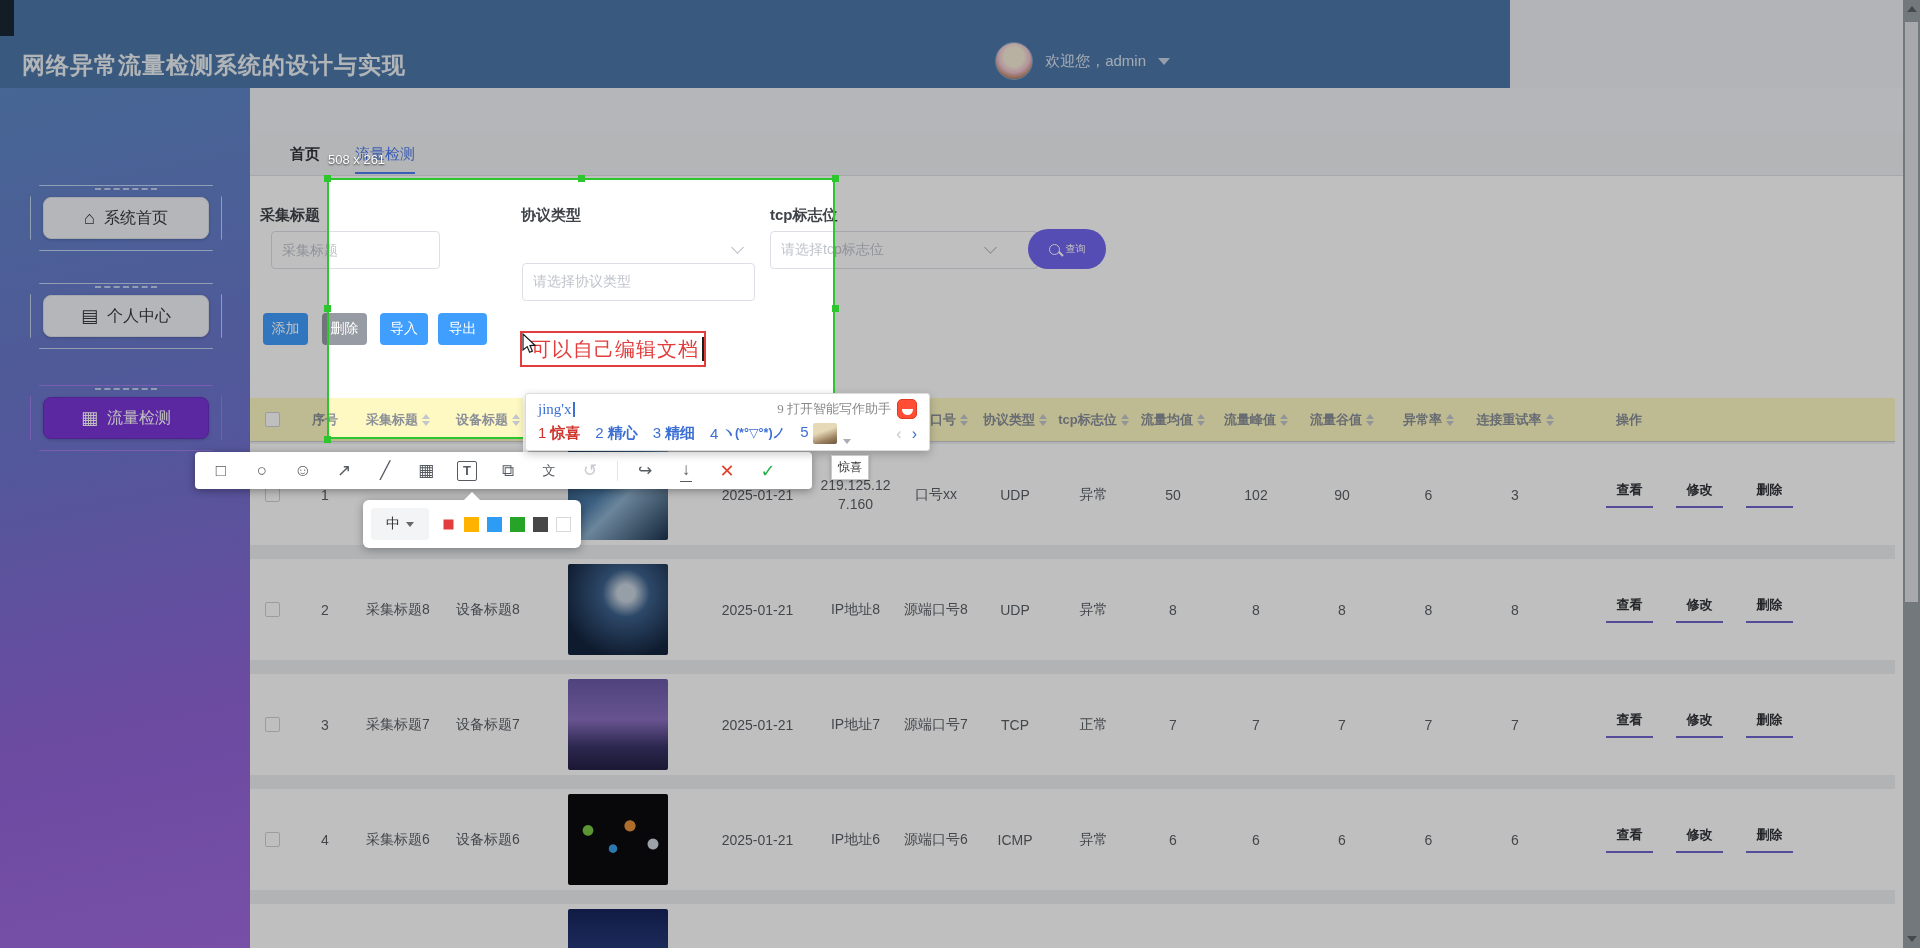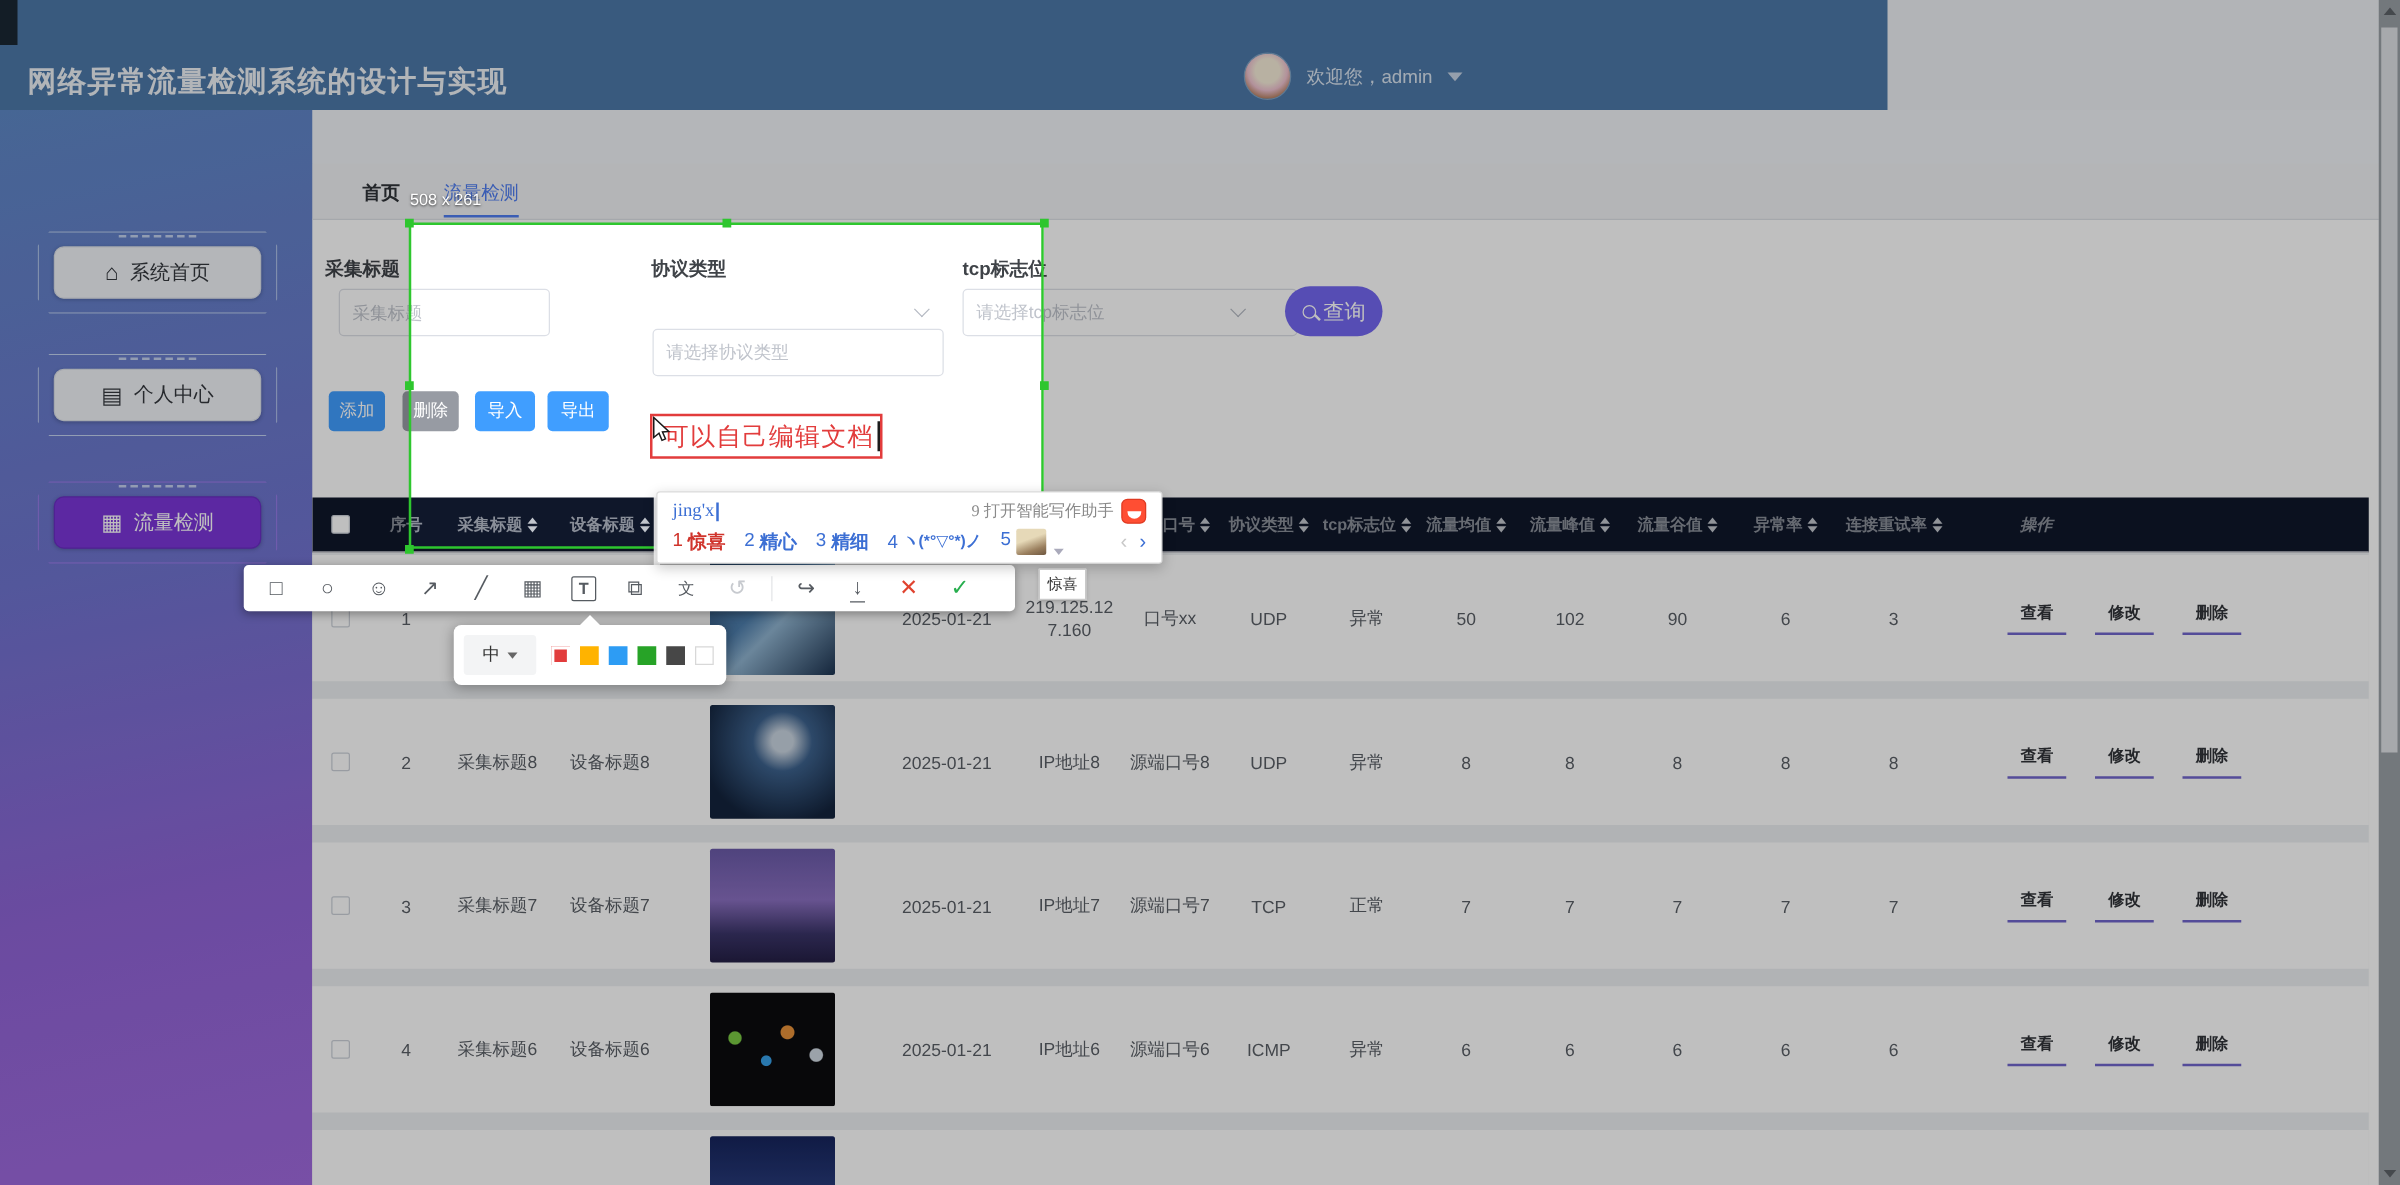--- a/index.html
+++ b/index.html
@@ -47,32 +47,32 @@
   
   .f-label { position:absolute; top:206px; font-size:15px; font-weight:700; color:#3f4348; }
   .f-input { position:absolute; top:231px; height:38px; border:1px solid #dcdfe6; border-radius:4px; background:#fff;
     font-size:14px; color:#606266; padding:0 10px; font-family:inherit; }
   .f-input::placeholder { color:#c0c4cc; }
   .f-select { position:absolute; top:231px; height:38px; border:1px solid #dcdfe6; border-radius:4px; background:#fff;
     font-size:14px; color:#c0c4cc; padding:0 26px 0 10px; display:flex; align-items:center; cursor:pointer; }
   .chev { position:absolute; width:9px; height:9px; border-right:1.5px solid #b4b9c2; border-bottom:1.5px solid #b4b9c2;
     transform:rotate(45deg); top:243px; }
   .query-btn { position:absolute; left:1028px; top:229px; width:78px; height:40px; border-radius:20px; background:#7367f0;
-    color:#fff; font-size:17px; display:flex; align-items:center; justify-content:center; gap:6px; cursor:pointer; }
+    color:#fff; font-size:10px; display:flex; align-items:center; justify-content:center; gap:6px; cursor:pointer; }
   .mag { position:relative; width:11px; height:11px; border:1.6px solid #fff; border-radius:50%; }
   .mag::after { content:""; position:absolute; width:6px; height:1.6px; background:#fff; transform:rotate(45deg); right:-5px; bottom:-1px; }
 
   
   .act-btn { position:absolute; top:313px; height:32px; border-radius:4px; color:#fff; font-size:14px;
     display:flex; align-items:center; justify-content:center; cursor:pointer; }
   .b-blue { background:#409eff; }
   .b-gray { background:#979ba3; }
 
   
-  .thead { position:absolute; left:250px; top:398px; width:1645px; height:44px; background:#0f172a;
+  .thead { position:absolute; left:250px; top:398px; width:1645px; height:44px; background:#fef9c3;
     border-bottom:1px solid #caccd2; display:flex; align-items:center; font-size:13px; font-weight:700; color:#8a8f99; }
   .tbody { position:absolute; left:250px; top:442px; width:1645px; height:506px; background:#edeff2; }
   .trow { position:absolute; left:0; width:1645px; height:101px; background:#ffffff; display:flex; align-items:center;
     font-size:14px; color:#5a5f66; }
   .col { display:flex; align-items:center; justify-content:center; text-align:center; flex:0 0 auto; }
   .c0{width:44px;} .c1{width:62px;} .c2{width:84px;} .c3{width:96px;} .c4{width:164px;} .c5{width:115px;}
   .c6{width:81px;} .c7{width:80px;} .c8{width:78px;} .c9{width:79px;} .c10{width:80px;} .c11{width:86px;}
   .c12{width:86px;} .c13{width:87px;} .c14{width:86px;} .c15{width:337px; justify-content:flex-start; padding-left:48px; gap:23px;}
   .cb { width:15px; height:15px; border:1px solid #ccd1d9; border-radius:2px; background:#fff; cursor:pointer; }
   .sorts { display:inline-flex; flex-direction:column; gap:2px; margin-left:4px; cursor:pointer; }
@@ -284,21 +284,21 @@
           <i class="s-dn"></i>
         </span>
       </div>
     <div class="col c14">
         <span>连接重试率</span>
         <span class="sorts">
           <i class="s-up"></i>
           <i class="s-dn"></i>
         </span>
       </div>
-    <div class="col c15" style="padding-left:58px;font-style:italic;">操作</div>
+    <div class="col c15" style="padding-left:58px;">操作</div>
   </div>
 
   <div class="tbody">
     <div class="trow" style="top:2px;">
       <div class="col c0">
           <span class="cb"></span>
         </div>
       <div class="col c1">1</div>
       <div class="col c2"></div>
       <div class="col c3"></div>

